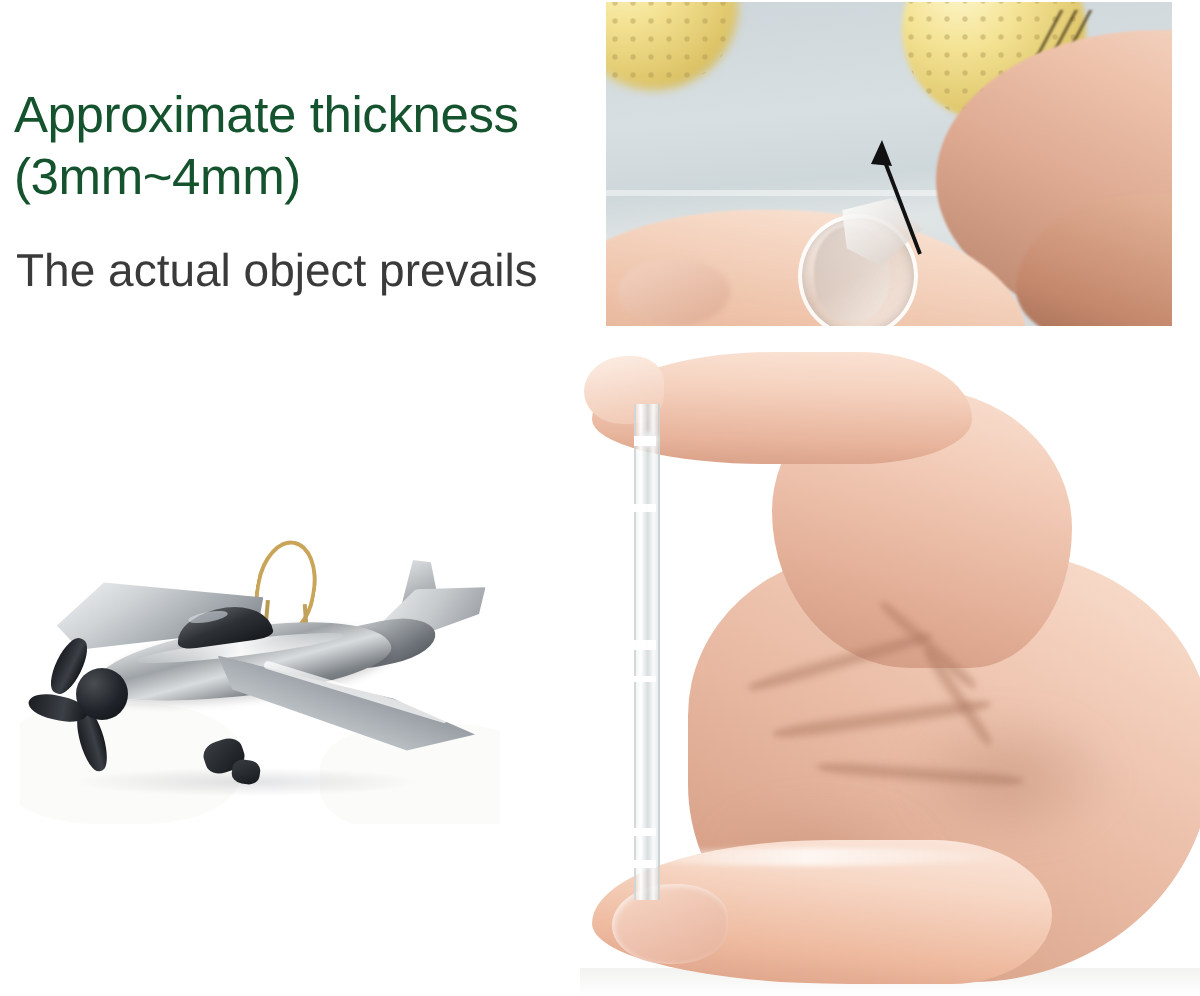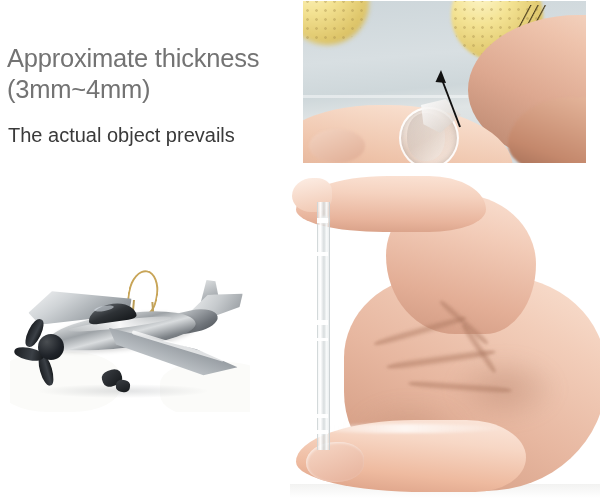--- a/index.html
+++ b/index.html
@@ -20,31 +20,31 @@
   }
 
   
   .caption-main {
     position: absolute;
     left: 7px;
     top: 43px;
     width: 300px;
     font-size: 25.5px;
     line-height: 31px;
-    color: #737373;
+    color: #14532d;
     letter-spacing: -0.2px;
     white-space: pre-line;
     font-weight: 400;
   }
   .caption-sub {
     position: absolute;
     left: 8px;
     top: 124px;
     width: 290px;
-    font-size: 20px;
+    font-size: 23px;
     line-height: 22px;
     color: #3a3a3a;
     font-weight: 400;
   }
 
   
   .plane-photo {
     position: absolute;
     left: 10px;
     top: 252px;

